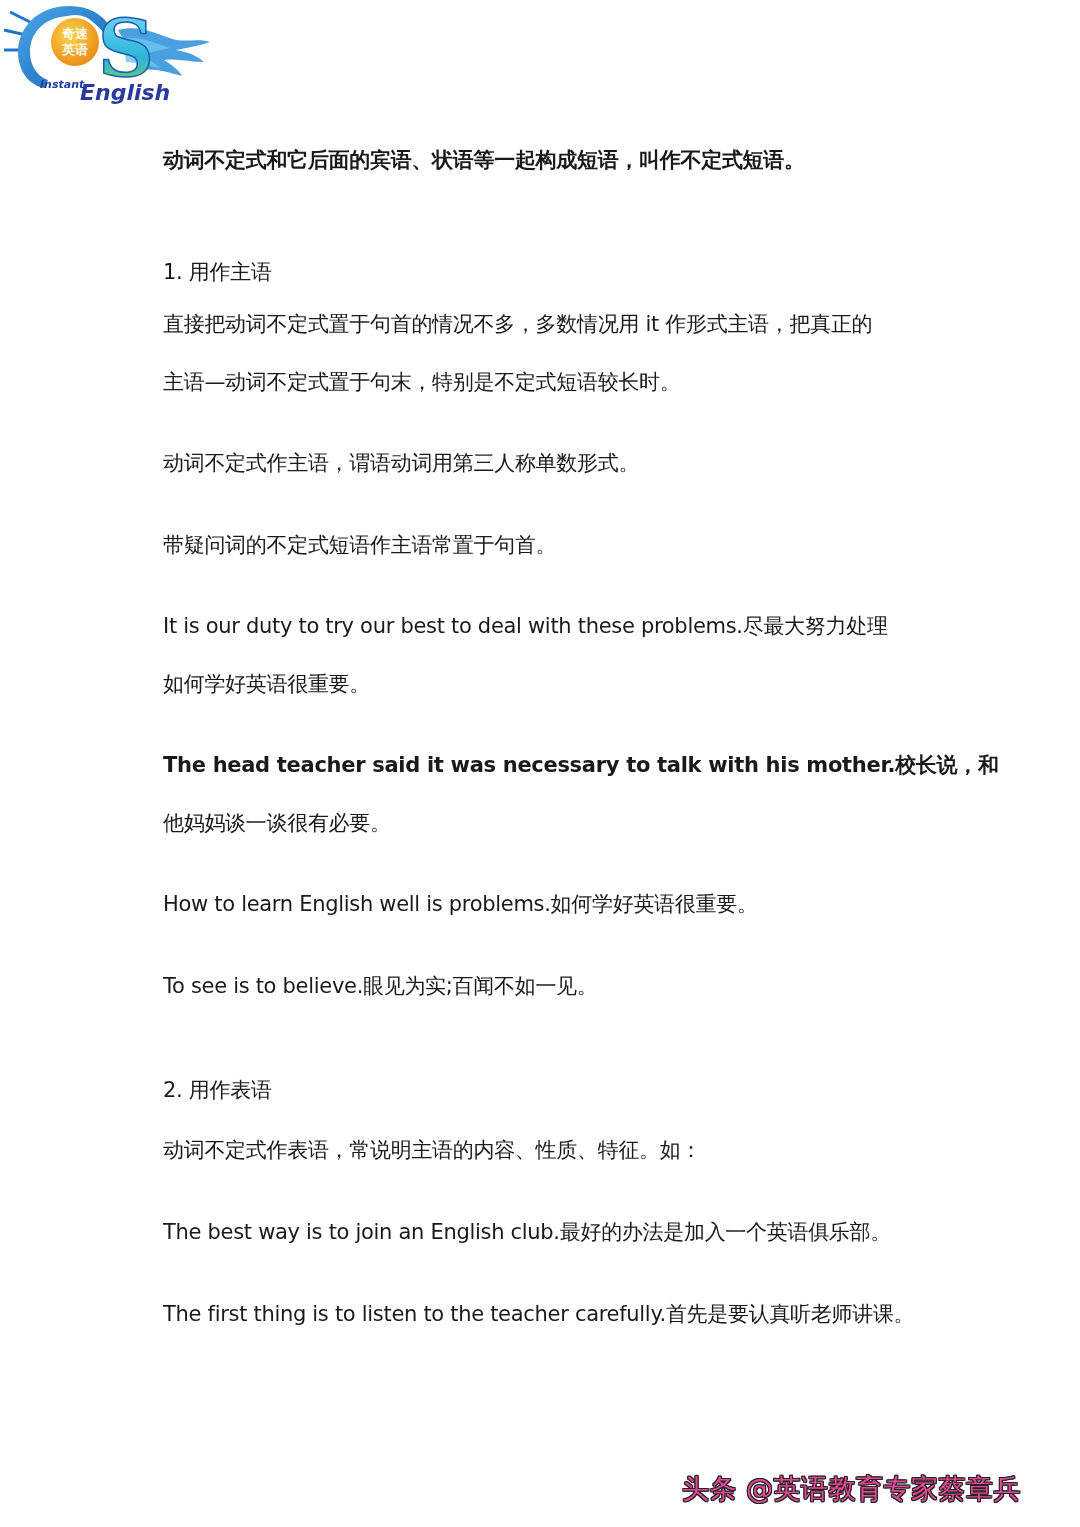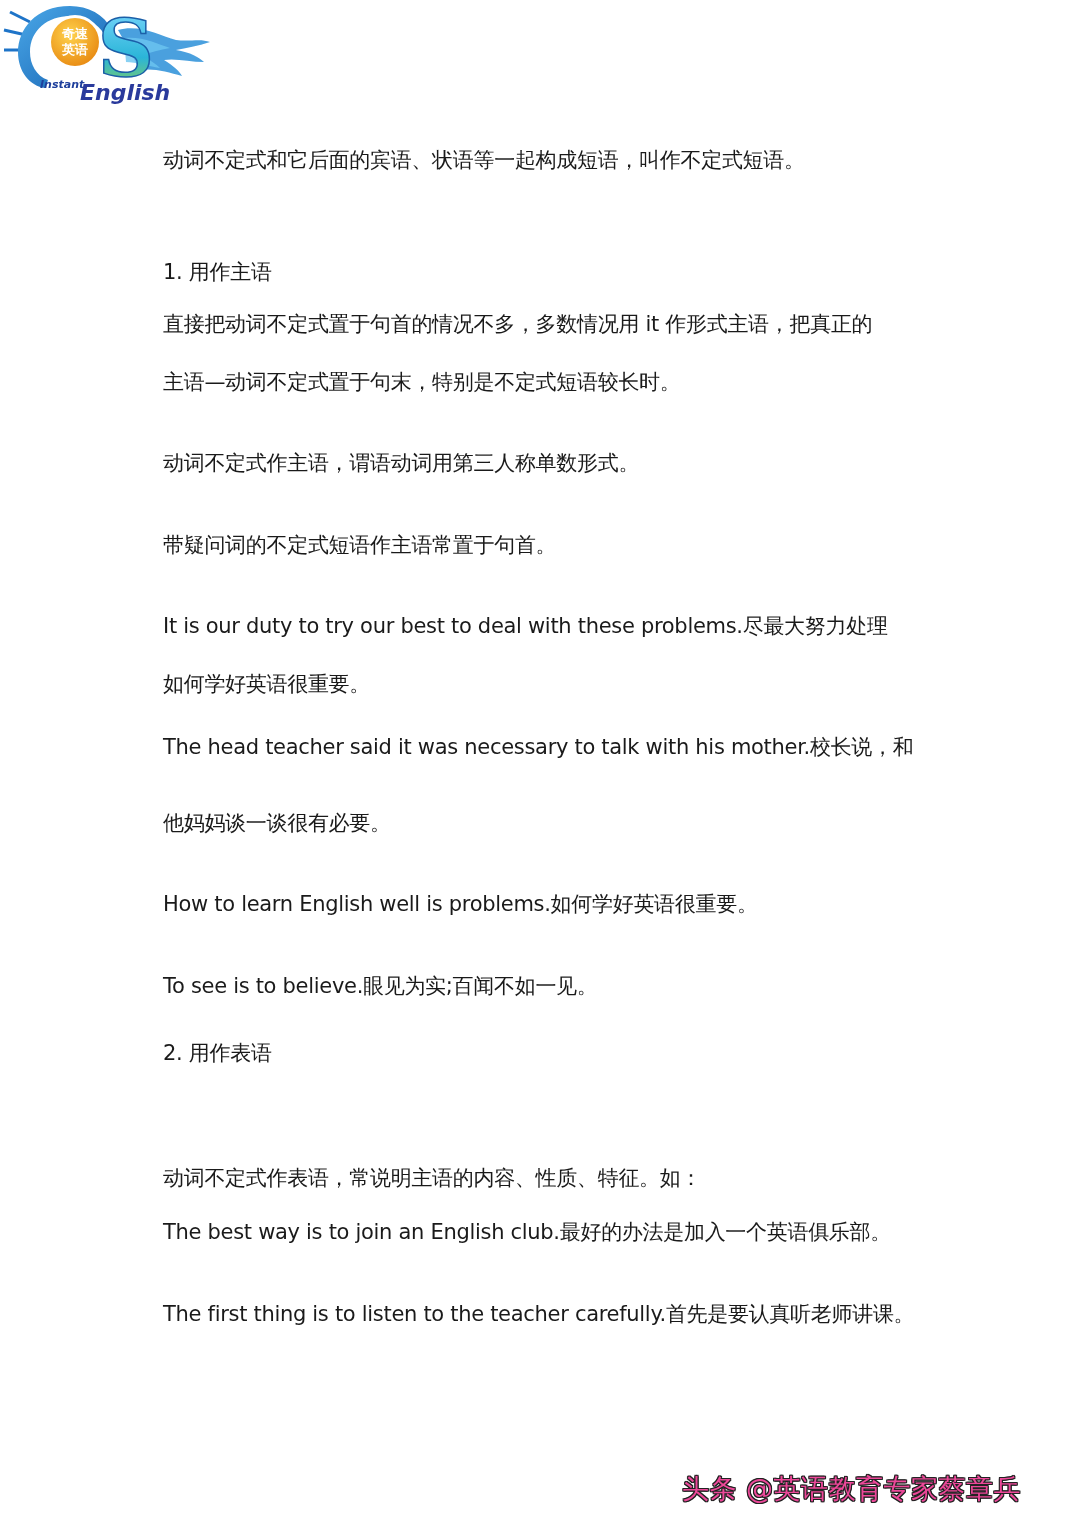--- a/index.html
+++ b/index.html
@@ -88,43 +88,43 @@
 
     <text x="126" y="76" text-anchor="middle" font-family="DejaVu Serif, serif" font-size="78" font-weight="bold" fill="url(#sGrad)" stroke="#1b5fa8" stroke-width="1.5">S</text>
 
     <text x="40" y="88" font-family="DejaVu Sans, sans-serif" font-size="11" font-style="italic" font-weight="bold" fill="#1e3f9c">Instant</text>
 
     <text x="80" y="100" font-family="DejaVu Sans, sans-serif" font-size="22" font-style="italic" font-weight="bold" fill="#2a3a9c">English</text>
   </svg>
 </div>
 
 <div class="content">
-  <div class="line" style="top:146px;">动词不定式和它后面的宾语、状语等一起构成短语，叫作不定式短语。</div>
+  <div class="line" style="top:146px;font-weight:bold;">动词不定式和它后面的宾语、状语等一起构成短语，叫作不定式短语。</div>
 
   <div class="line" style="top:218px;margin-top:40px;">1. 用作主语</div>
 
   <div class="line" style="top:310px;">直接把动词不定式置于句首的情况不多，多数情况用 it 作形式主语，把真正的</div>
   <div class="line" style="top:368px;">主语—动词不定式置于句末，特别是不定式短语较长时。</div>
 
   <div class="line" style="top:449px;">动词不定式作主语，谓语动词用第三人称单数形式。</div>
 
   <div class="line" style="top:531px;">带疑问词的不定式短语作主语常置于句首。</div>
 
   <div class="line" style="top:612px;text-align:right;">It is our duty to try our best to deal with these problems.尽最大努力处理</div>
   <div class="line" style="top:670px;">如何学好英语很重要。</div>
 
-  <div class="line" style="top:733px;">The head teacher said it was necessary to talk with his mother.校长说，和</div>
+  <div class="line" style="top:751px;font-weight:bold;">The head teacher said it was necessary to talk with his mother.校长说，和</div>
   <div class="line" style="top:809px;">他妈妈谈一谈很有必要。</div>
 
   <div class="line" style="top:890px;">How to learn English well is problems.如何学好英语很重要。</div>
 
   <div class="line" style="top:972px;">To see is to believe.眼见为实;百闻不如一见。</div>
 
-  <div class="line" style="top:1039px;text-align:right;">2. 用作表语</div>
+  <div class="line" style="top:1076px;text-align:right;">2. 用作表语</div>
 
-  <div class="line" style="top:1136px;margin-top:28px;">动词不定式作表语，常说明主语的内容、性质、特征。如：</div>
+  <div class="line" style="top:1136px;">动词不定式作表语，常说明主语的内容、性质、特征。如：</div>
 
   <div class="line" style="top:1218px;">The best way is to join an English club.最好的办法是加入一个英语俱乐部。</div>
 
   <div class="line" style="top:1300px;">The first thing is to listen to the teacher carefully.首先是要认真听老师讲课。</div>
 </div>
 
 <div class="watermark">头条 @英语教育专家蔡章兵</div>
 
 </body></html>

